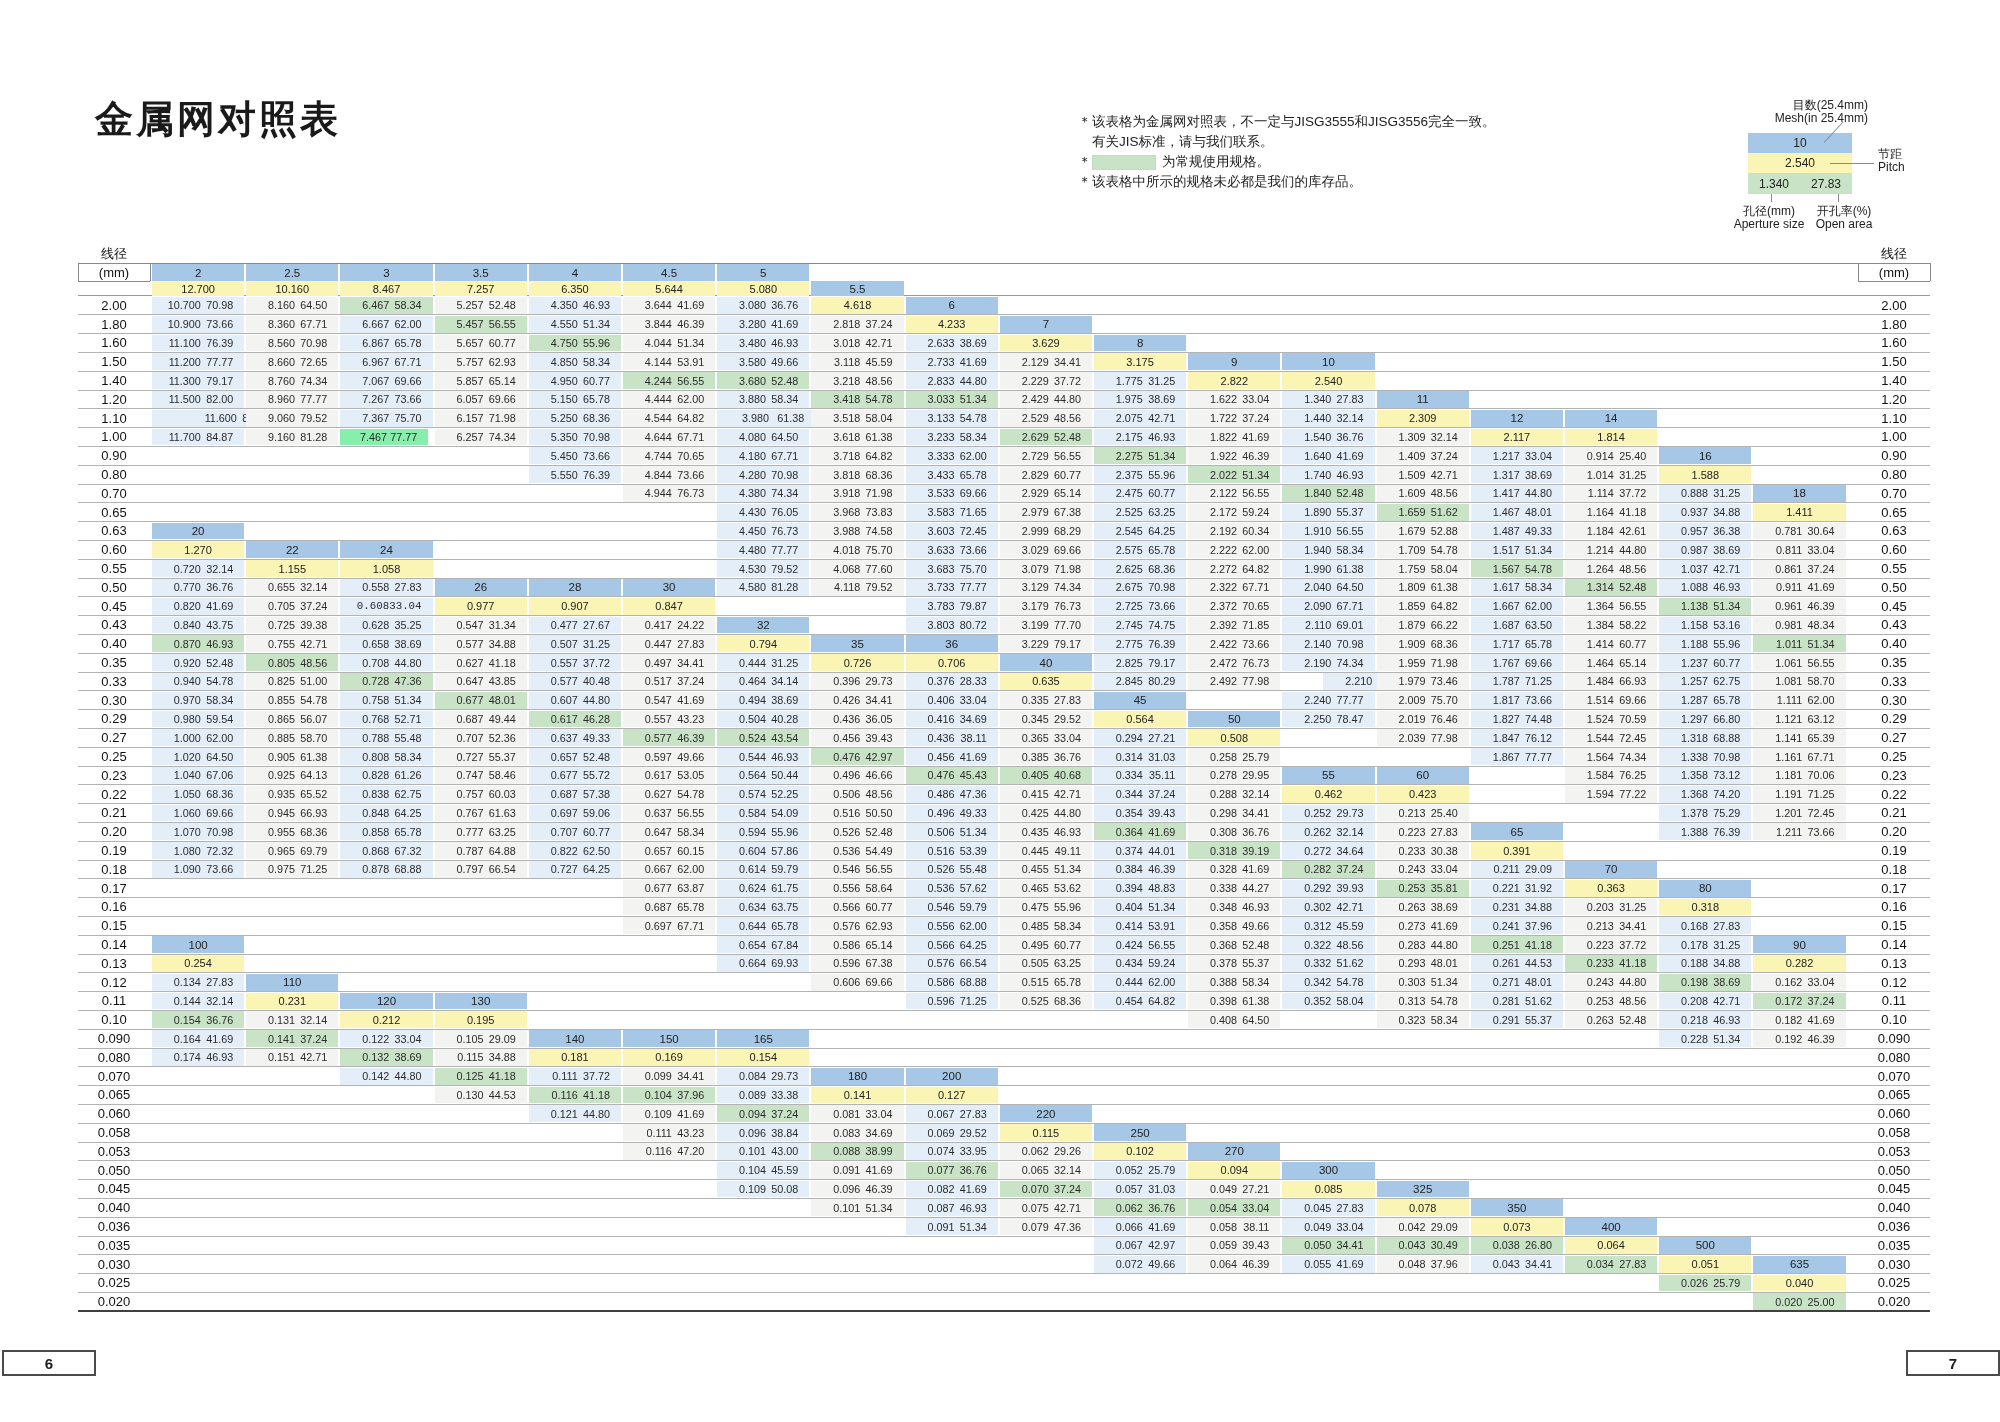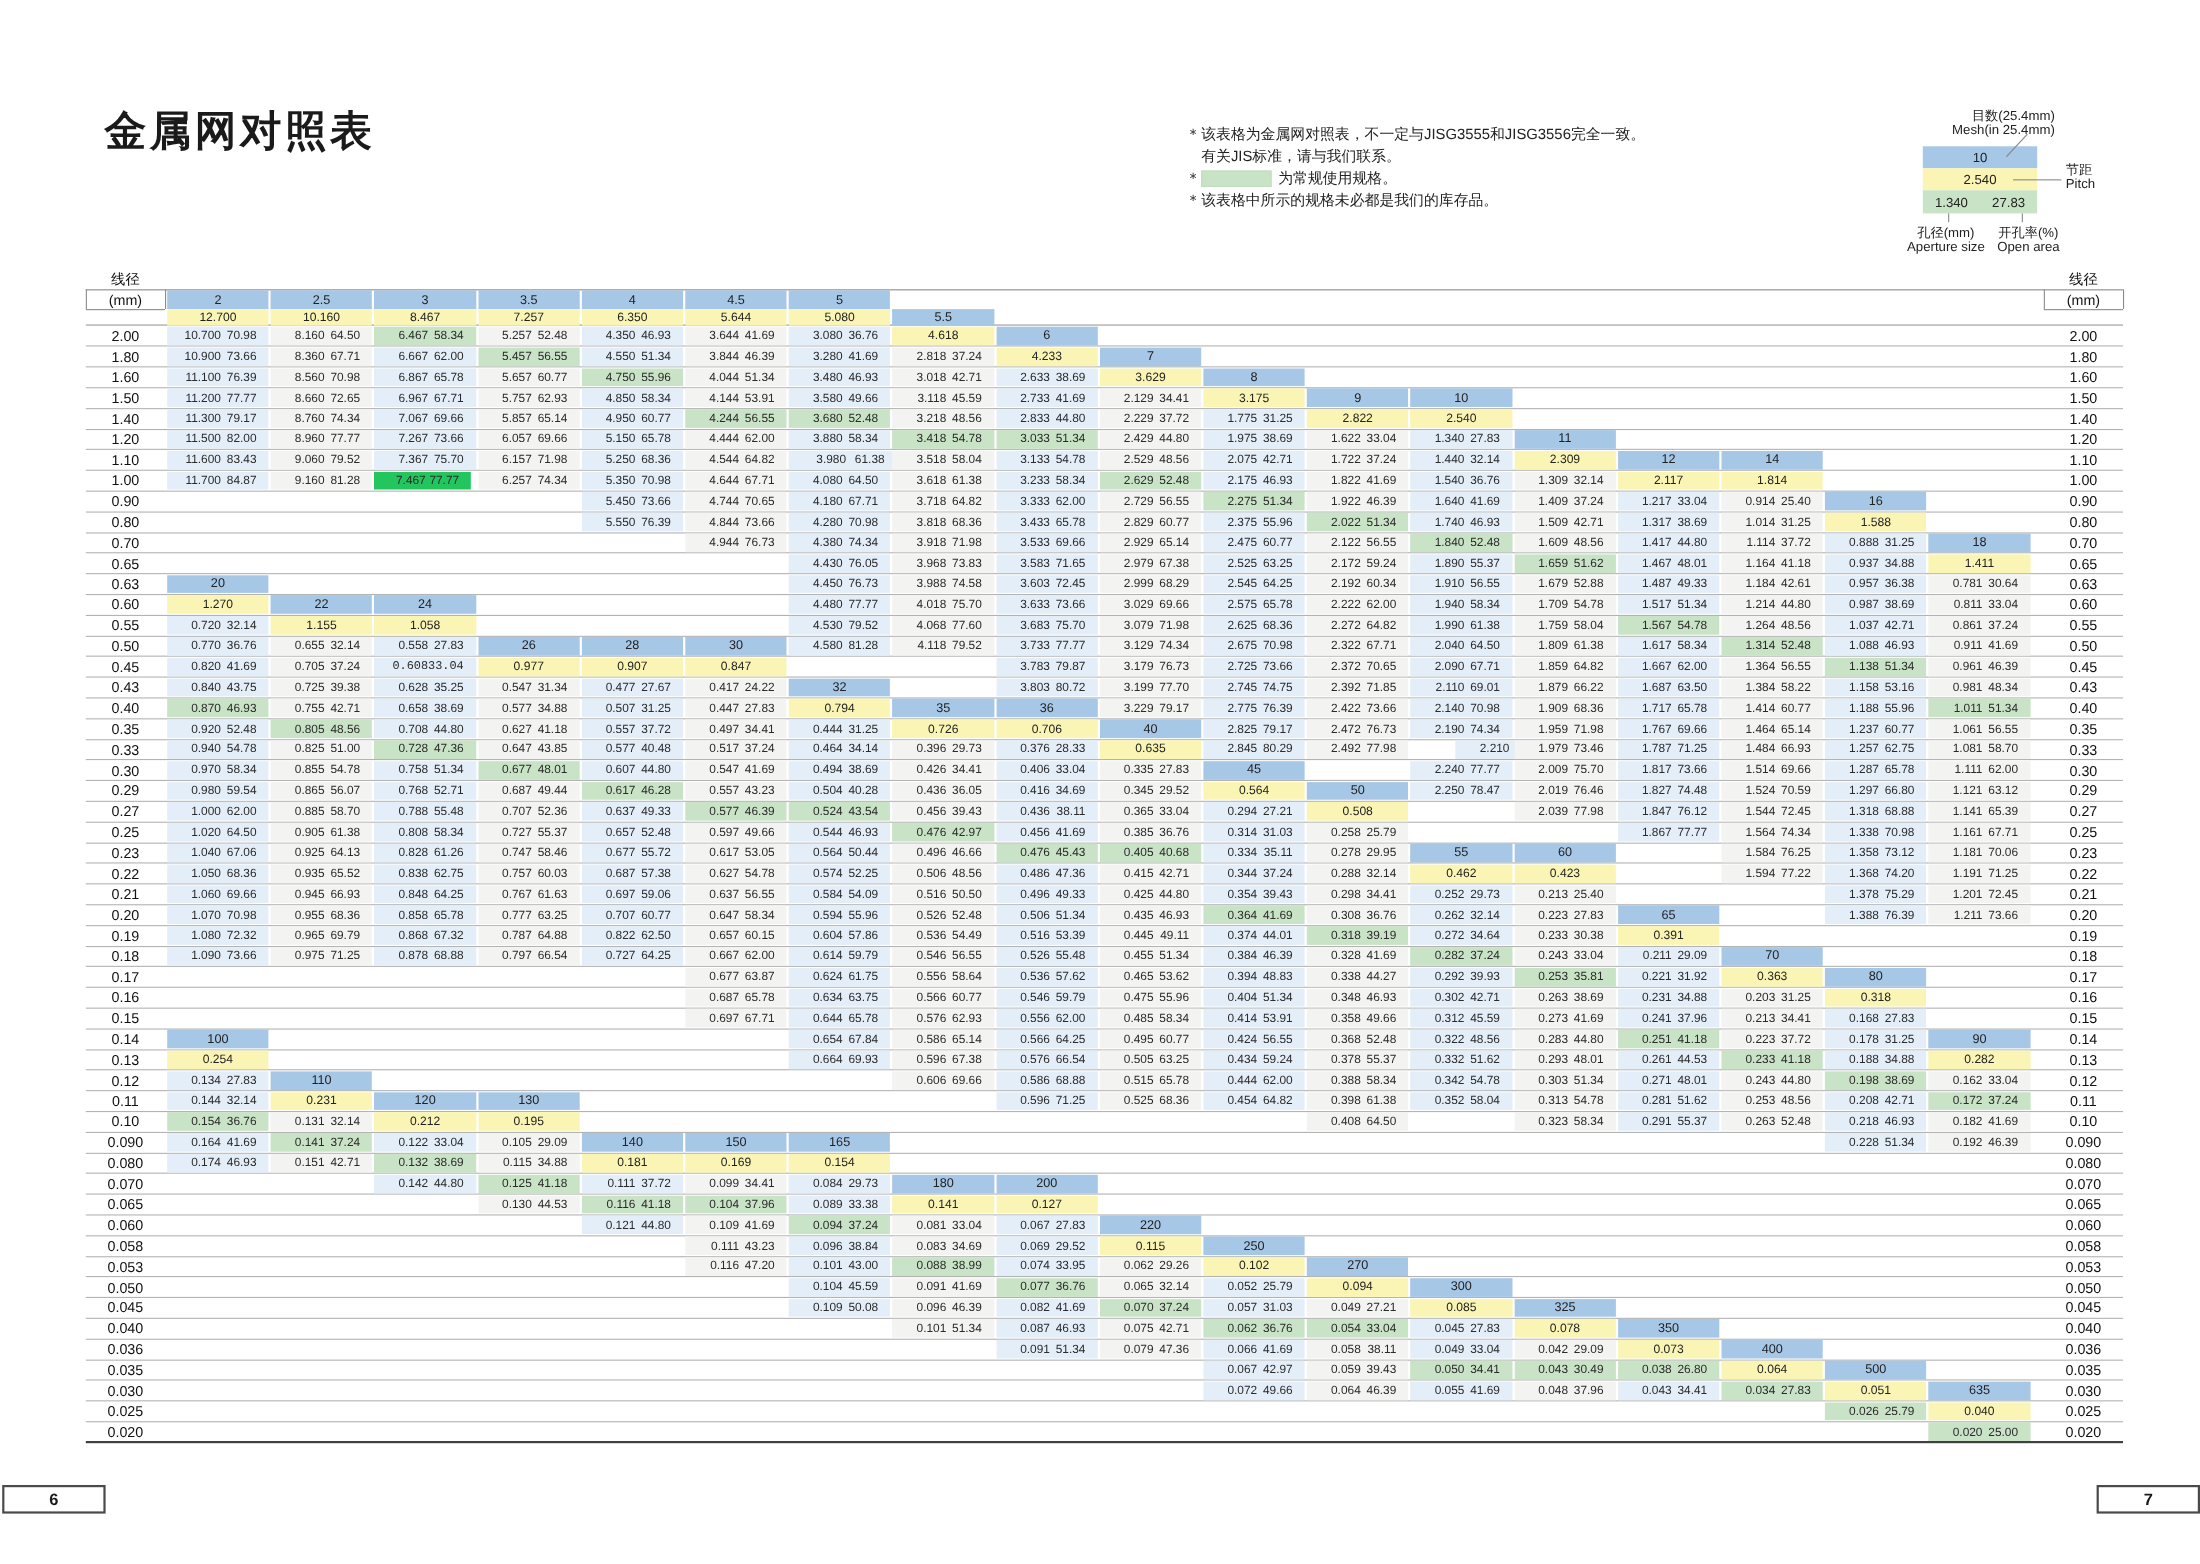--- a/index.html
+++ b/index.html
@@ -279,21 +279,21 @@
         <span class="oa">77.77</span>
       </div>
       <div class="data-cell" style="left: 152px; top: 372.2px; width: 92.2px; height: 16.8px; background: rgb(228, 238, 248);">
         <span class="ap">11.300</span>
         <span class="oa">79.17</span>
       </div>
       <div class="data-cell" style="left: 152px; top: 391px; width: 92.2px; height: 16.8px; background: rgb(228, 238, 248);">
         <span class="ap">11.500</span>
         <span class="oa">82.00</span>
       </div>
-      <div class="data-cell" style="left: 152px; top: 409.8px; width: 92.2px; height: 16.8px; background: rgb(228, 238, 248);">
+      <div class="data-cell" style="left: 152px; top: 409.8px; width: 92.2px; height: 16.8px; background: rgb(228, 238, 248); padding-left: 36px;">
         <span class="ap">11.600</span>
         <span class="oa">83.43</span>
       </div>
       <div class="data-cell" style="left: 152px; top: 428.6px; width: 92.2px; height: 16.8px; background: rgb(228, 238, 248);">
         <span class="ap">11.700</span>
         <span class="oa">84.87</span>
       </div>
       <div class="mesh-head" style="left: 246.2px; top: 264px; width: 92.2px; height: 17px; background: rgb(167, 199, 231);">2.5</div>
       <div class="pitch-cell" style="left: 246.2px; top: 281px; width: 92.2px; height: 15px; background: rgb(250, 245, 181);">10.160</div>
       <div class="data-cell" style="left: 246.2px; top: 297px; width: 92.2px; height: 16.8px; background: rgb(243, 243, 242);">
@@ -351,21 +351,21 @@
         <span class="oa">69.66</span>
       </div>
       <div class="data-cell" style="left: 340.4px; top: 391px; width: 92.2px; height: 16.8px; background: rgb(228, 238, 248);">
         <span class="ap">7.267</span>
         <span class="oa">73.66</span>
       </div>
       <div class="data-cell" style="left: 340.4px; top: 409.8px; width: 92.2px; height: 16.8px; background: rgb(228, 238, 248);">
         <span class="ap">7.367</span>
         <span class="oa">75.70</span>
       </div>
-      <div class="data-cell" style="left: 340.4px; top: 428.6px; width: 88px; height: 16.8px; background: #22c55e;">
+      <div class="data-cell" style="left: 340.4px; top: 428.6px; width: 88px; height: 16.8px; background: #86efac;">
         <span class="ap">7.467</span>
         <span class="oa">77.77</span>
       </div>
       <div class="mesh-head" style="left: 434.6px; top: 264px; width: 92.2px; height: 17px; background: rgb(167, 199, 231);">3.5</div>
       <div class="pitch-cell" style="left: 434.6px; top: 281px; width: 92.2px; height: 15px; background: rgb(250, 245, 181);">7.257</div>
       <div class="data-cell" style="left: 434.6px; top: 297px; width: 92.2px; height: 16.8px; background: rgb(243, 243, 242);">
         <span class="ap">5.257</span>
         <span class="oa">52.48</span>
       </div>
       <div class="data-cell" style="left: 434.6px; top: 315.8px; width: 92.2px; height: 16.8px; background: rgb(201, 227, 198);">

